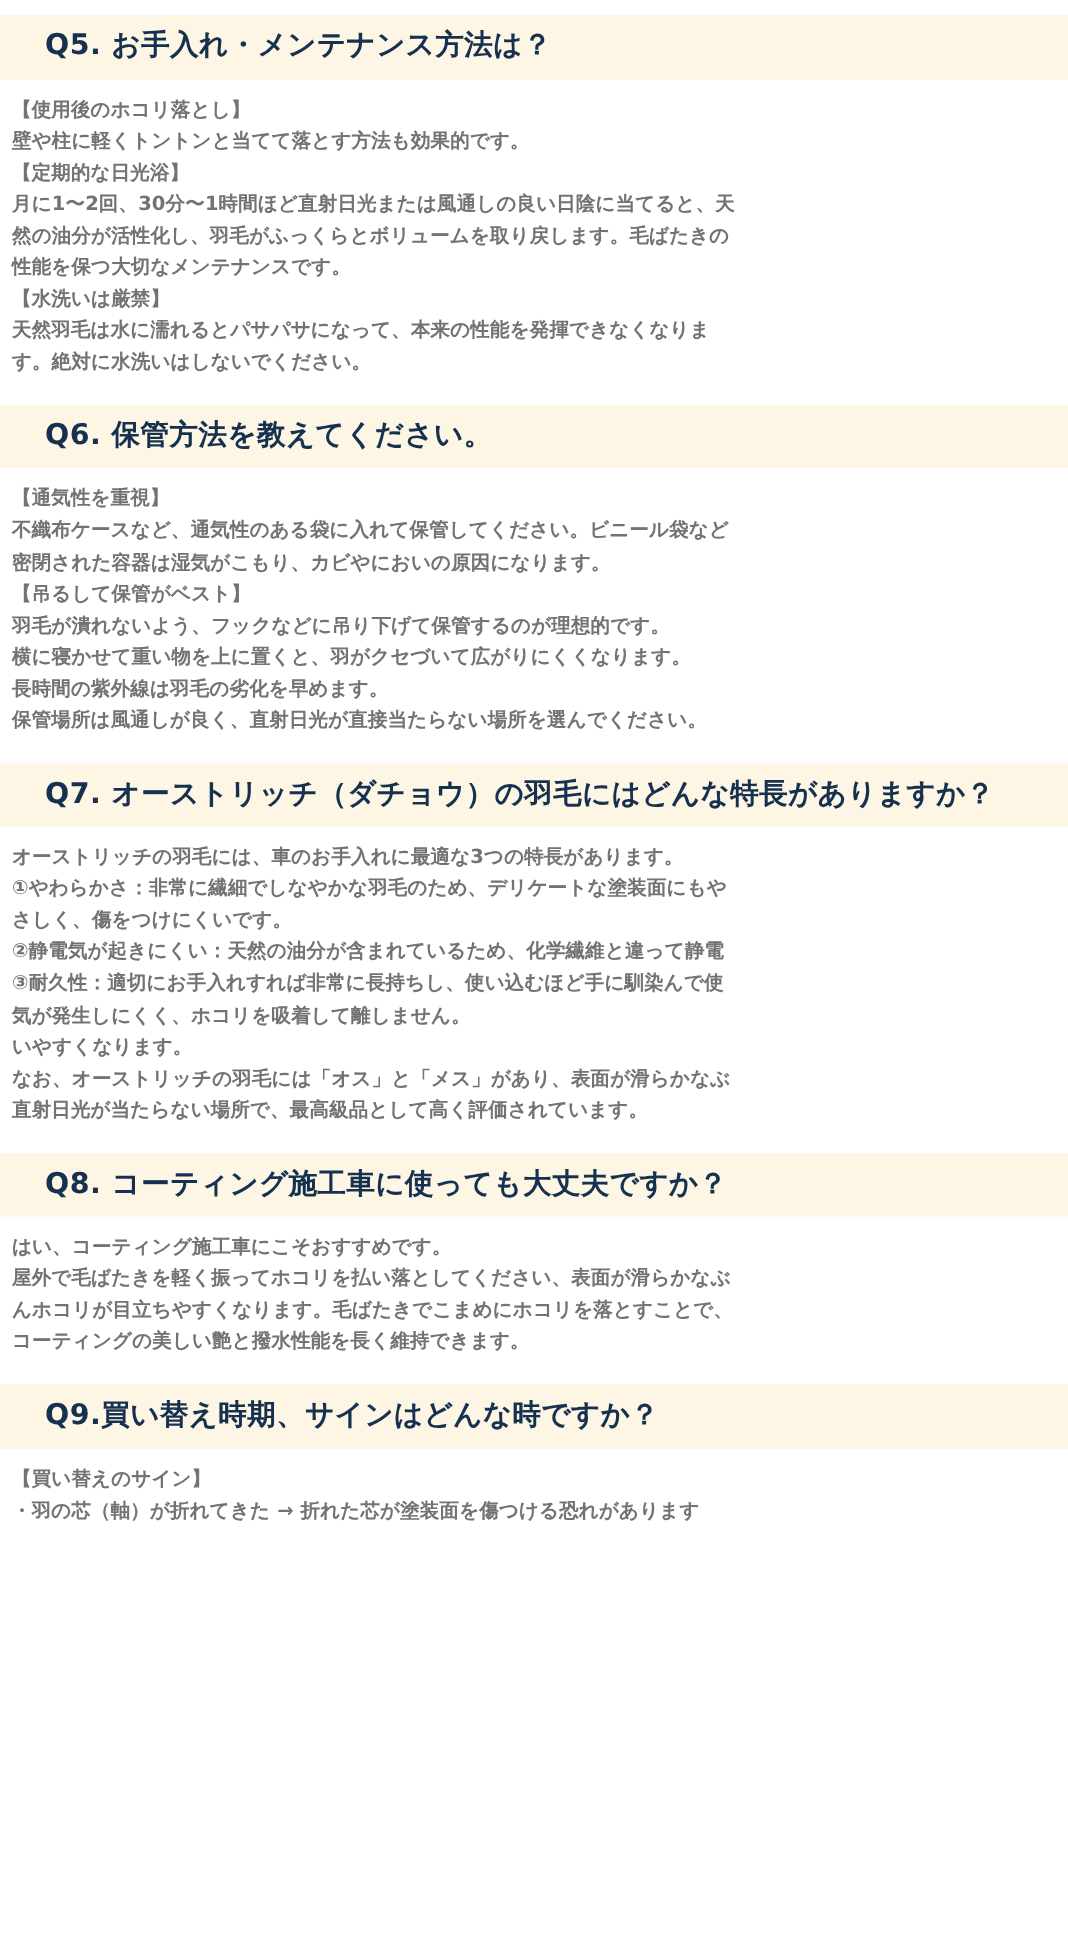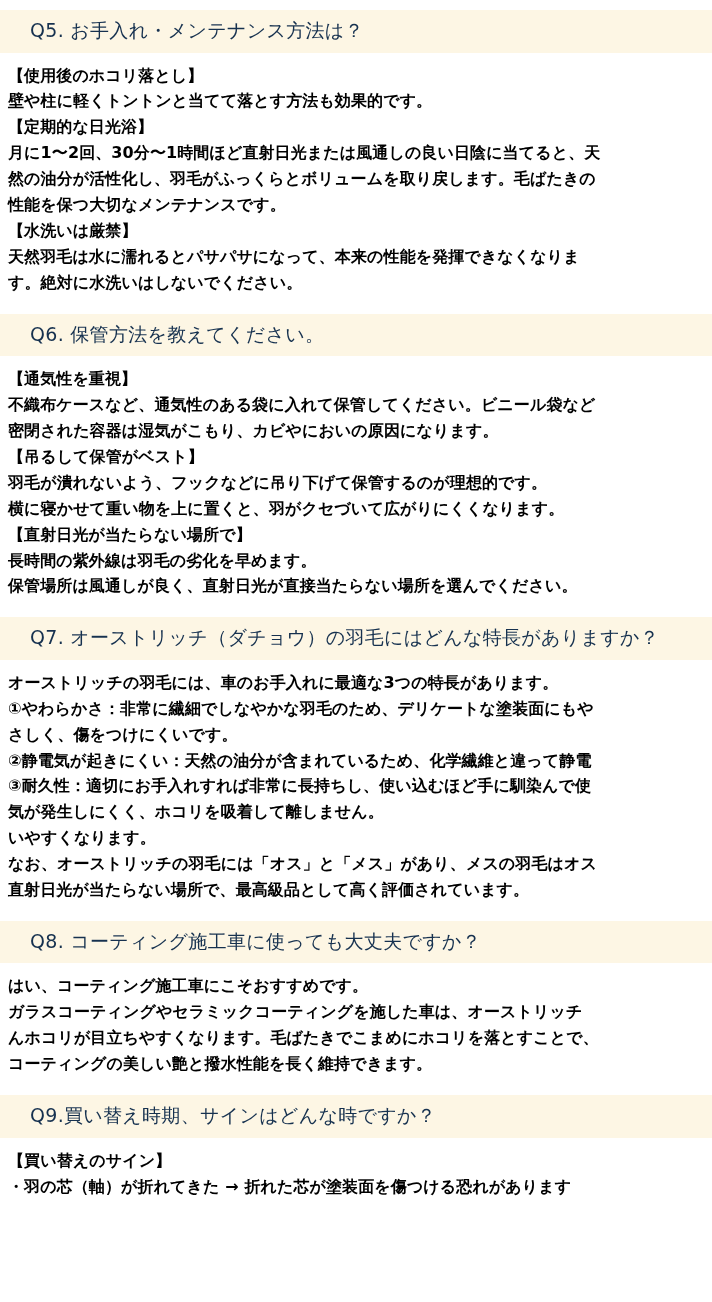--- a/index.html
+++ b/index.html
@@ -17,31 +17,31 @@
     box-sizing: border-box;
     padding: 10px 0 0 0;
     background: #ffffff;
   }
   .faq-block {
     margin: 0 0 18px 0;
   }
   .faq-question {
     background: #fdf6e4;
     color: #16314f;
-    font-weight: normal;
+    font-weight: bold;
     font-size: 19px;
     line-height: 1.5;
     padding: 6px 14px 8px 30px;
     letter-spacing: 0.3px;
   }
   .faq-answer {
     padding: 10px 8px 0 8px;
-    font-size: 16px;
+    font-size: 13px;
     line-height: 1.62;
-    color: #000000;
+    color: #737373;
     letter-spacing: 0.1px;
   }
   .faq-answer p {
     margin: 0;
     font-weight: bold;
   }
 </style>
 </head>
 <body>
 
@@ -64,46 +64,45 @@
 
   <div class="faq-block">
     <div class="faq-question">Q6. 保管方法を教えてください。</div>
     <div class="faq-answer">
       <p>【通気性を重視】</p>
       <p>不織布ケースなど、通気性のある袋に入れて保管してください。ビニール袋など</p>
       <p>密閉された容器は湿気がこもり、カビやにおいの原因になります。</p>
       <p>【吊るして保管がベスト】</p>
       <p>羽毛が潰れないよう、フックなどに吊り下げて保管するのが理想的です。</p>
       <p>横に寝かせて重い物を上に置くと、羽がクセづいて広がりにくくなります。</p>
-      <p>【直射日光が当たらない場所で】</p>
       <p>長時間の紫外線は羽毛の劣化を早めます。</p>
       <p>保管場所は風通しが良く、直射日光が直接当たらない場所を選んでください。</p>
     </div>
   </div>
 
   <div class="faq-block">
     <div class="faq-question">Q7. オーストリッチ（ダチョウ）の羽毛にはどんな特長がありますか？</div>
     <div class="faq-answer">
       <p>オーストリッチの羽毛には、車のお手入れに最適な3つの特長があります。</p>
       <p>①やわらかさ：非常に繊細でしなやかな羽毛のため、デリケートな塗装面にもや</p>
       <p>さしく、傷をつけにくいです。</p>
       <p>②静電気が起きにくい：天然の油分が含まれているため、化学繊維と違って静電</p>
       <p>③耐久性：適切にお手入れすれば非常に長持ちし、使い込むほど手に馴染んで使</p>
       <p>気が発生しにくく、ホコリを吸着して離しません。</p>
       <p>いやすくなります。</p>
-      <p>なお、オーストリッチの羽毛には「オス」と「メス」があり、メスの羽毛はオス</p>
+      <p>なお、オーストリッチの羽毛には「オス」と「メス」があり、表面が滑らかなぶ</p>
       <p>直射日光が当たらない場所で、最高級品として高く評価されています。</p>
     </div>
   </div>
 
   <div class="faq-block">
     <div class="faq-question">Q8. コーティング施工車に使っても大丈夫ですか？</div>
     <div class="faq-answer">
       <p>はい、コーティング施工車にこそおすすめです。</p>
-      <p>ガラスコーティングやセラミックコーティングを施した車は、オーストリッチ</p>
+      <p>屋外で毛ばたきを軽く振ってホコリを払い落としてください、表面が滑らかなぶ</p>
       <p>んホコリが目立ちやすくなります。毛ばたきでこまめにホコリを落とすことで、</p>
       <p>コーティングの美しい艶と撥水性能を長く維持できます。</p>
     </div>
   </div>
 
   <div class="faq-block">
     <div class="faq-question">Q9.買い替え時期、サインはどんな時ですか？</div>
     <div class="faq-answer">
       <p>【買い替えのサイン】</p>
       <p>・羽の芯（軸）が折れてきた → 折れた芯が塗装面を傷つける恐れがあります</p>

